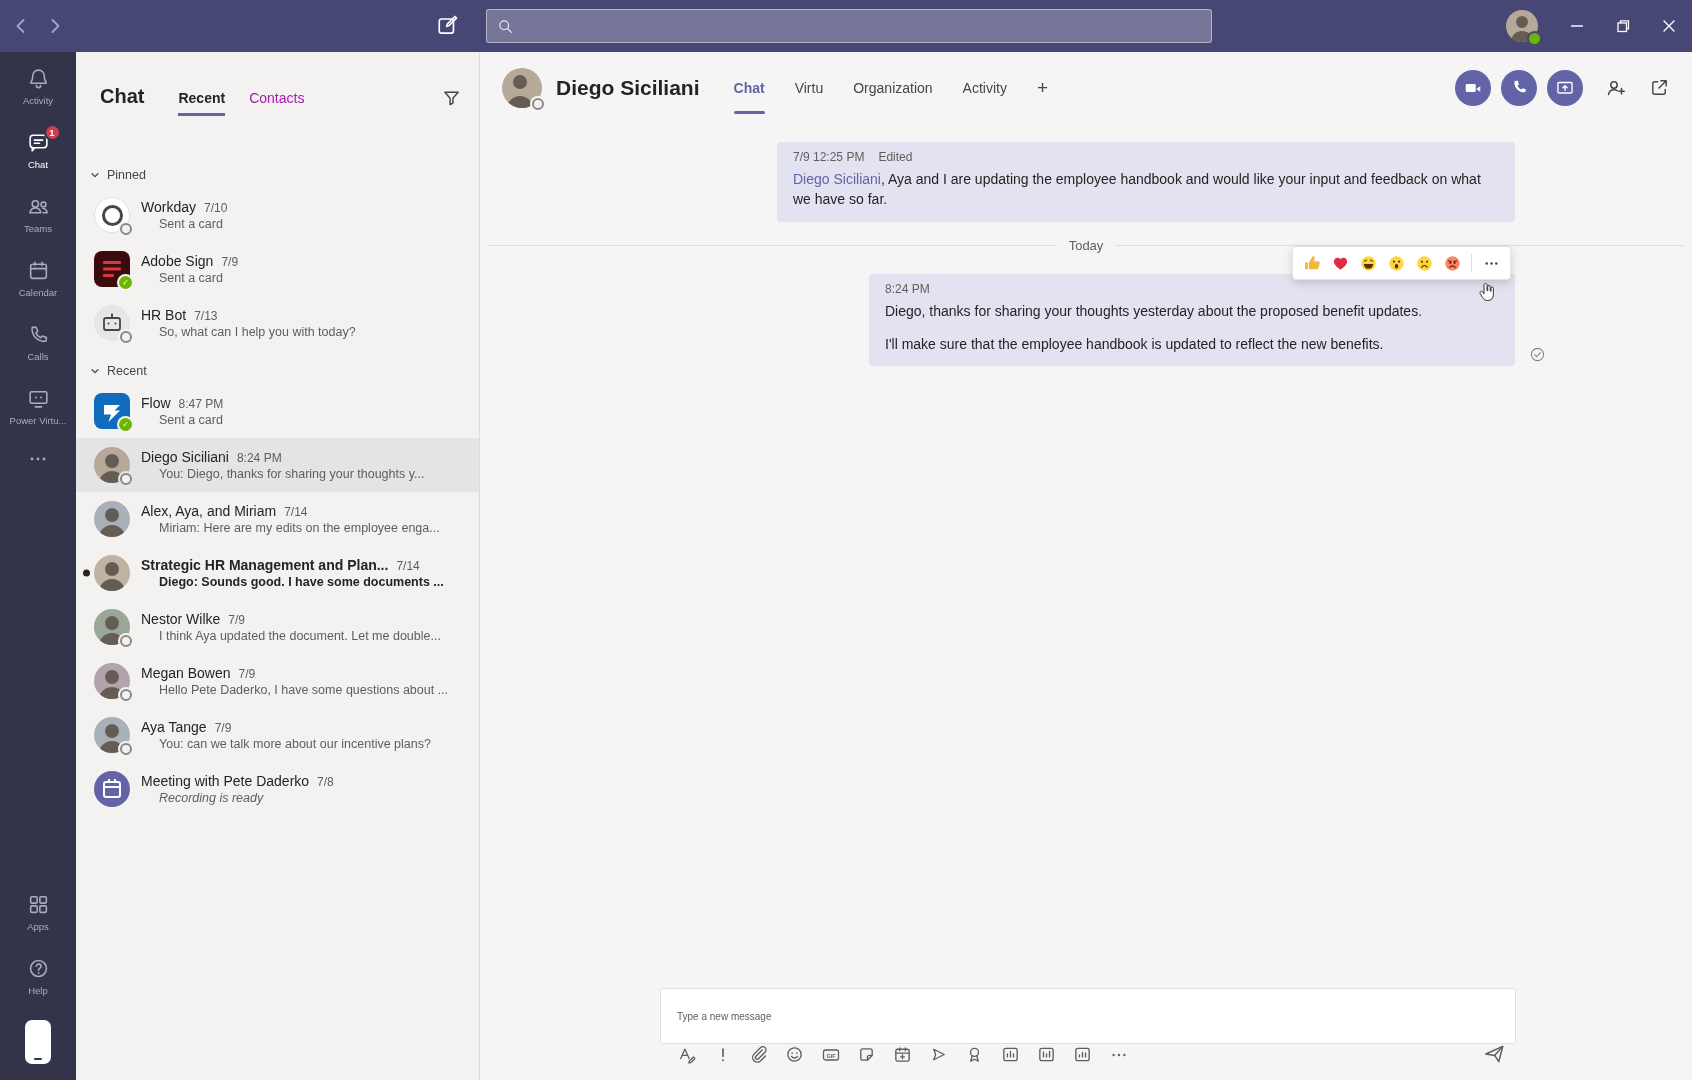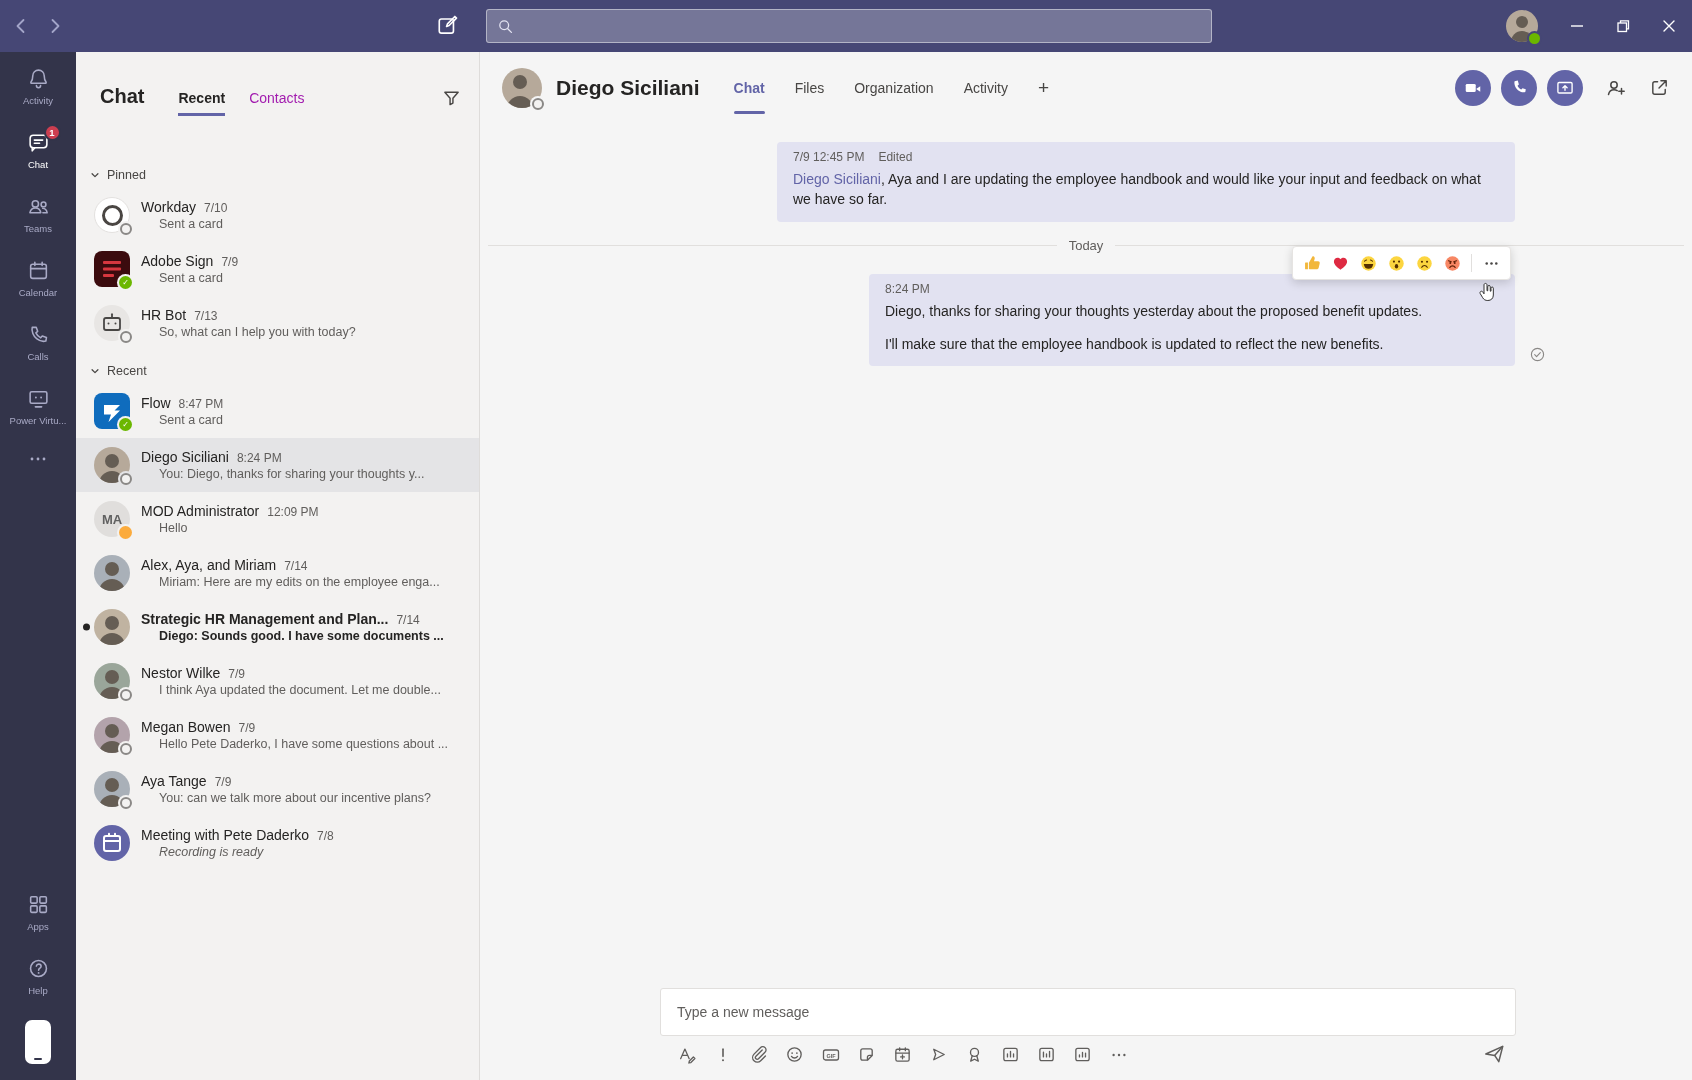--- a/index.html
+++ b/index.html
@@ -110,21 +110,21 @@
   .day-div span { padding:0 12px; }
   .receipt { position:absolute; right:-30px; bottom:4px; }
   .reactbar { position:absolute; top:123px; right:181px; height:34px; background:#fff; border:1px solid #E6E4E2; border-radius:4px; box-shadow:0 3px 10px rgba(0,0,0,.16); display:flex; align-items:center; padding:0 6px; gap:2px; z-index:5; }
   .rx { width:26px; height:26px; display:flex; align-items:center; justify-content:center; border-radius:3px; }
   .rx svg { width:17px; height:17px; }
   .rx-sep { width:1px; height:18px; background:#E1DFDD; margin:0 4px; }
   .cursor { position:absolute; left:998px; top:158px; z-index:6; pointer-events:none; }
 
   
   .compose { position:absolute; left:0; right:0; bottom:0; height:102px; }
-  .cinput { position:absolute; left:180px; top:10px; width:856px; height:48px; background:#fff; border:1px solid #E1DFDD; border-radius:3px; padding:0 16px; font-size:14px; color:#252423; outline:none; }
+  .cinput { position:absolute; left:180px; top:10px; width:856px; height:56px; background:#fff; border:1px solid #E1DFDD; border-radius:3px; padding:0 16px; font-size:10px; color:#252423; outline:none; }
   .cinput::placeholder { color:#605E5C; }
   .ctools { position:absolute; left:196px; top:66px; display:flex; gap:15px; align-items:center; color:#605E5C; }
   .tool { width:21px; height:21px; display:flex; align-items:center; justify-content:center; color:#605E5C; }
   .send { position:absolute; left:1002px; top:64px; color:#605E5C; }
 </style>
 </head>
 <body>
 
 <div class="titlebar">
   <div class="tb-nav">
@@ -377,33 +377,20 @@
       <div class="ci-c">
           <div class="ci-r1">
             <span class="ci-n">Diego Siciliani</span>
             <span class="ci-t">8:24 PM</span>
           </div>
           <div class="ci-p">You: Diego, thanks for sharing your thoughts y...</div>
         </div>
     </div>
     <div class="ci">
       <div class="avw">
-          <div class="av av-init">MA</div>
-          <span class="pb away"></span>
-        </div>
-      <div class="ci-c">
-          <div class="ci-r1">
-            <span class="ci-n">MOD Administrator</span>
-            <span class="ci-t">12:09 PM</span>
-          </div>
-          <div class="ci-p">Hello</div>
-        </div>
-    </div>
-    <div class="ci">
-      <div class="avw">
           <div class="av ph t2"></div>
         </div>
       <div class="ci-c">
           <div class="ci-r1">
             <span class="ci-n">Alex, Aya, and Miriam</span>
             <span class="ci-t">7/14</span>
           </div>
           <div class="ci-p">Miriam: Here are my edits on the employee enga...</div>
         </div>
     </div>
@@ -481,21 +468,21 @@
 
 <div class="main">
   <div class="conv-hd">
     <div class="avw">
         <div class="av ph"></div>
         <span class="pb offline"></span>
       </div>
     <div class="conv-name">Diego Siciliani</div>
     <div class="conv-tabs">
       <span class="ctab active">Chat</span>
-      <span class="ctab">Files</span>
+      <span class="ctab">Virtu</span>
       <span class="ctab">Organization</span>
       <span class="ctab">Activity</span>
       <span class="ctab plus">+</span>
     </div>
     <div class="conv-actions">
       <button class="cbtn">
           <svg width="20" height="20" viewBox="0 0 22 22" fill="#fff">
             <rect x="3" y="6.5" width="11" height="9" rx="1.6"></rect>
             <path d="M14.8 11.7 19 9v6l-4.2-2.7z"></path>
           </svg>
@@ -522,21 +509,21 @@
           <svg width="21" height="21" viewBox="0 0 22 22" fill="none" stroke="currentColor" stroke-width="1.5" stroke-linecap="round" stroke-linejoin="round">
             <path d="M9 5H6a2 2 0 0 0-2 2v9a2 2 0 0 0 2 2h9a2 2 0 0 0 2-2v-3"></path>
             <path d="M12.5 4H18v5.5M18 4l-7.5 7.5"></path>
           </svg>
         </button>
     </div>
   </div>
 
   <div class="messages">
     <div class="bubble b1">
-      <div class="msg-meta"><span>7/9 12:45 PM</span><span class="edited">Edited</span></div>
+      <div class="msg-meta"><span>7/9 12:25 PM</span><span class="edited">Edited</span></div>
       <div class="msg-body"><span class="mention">Diego Siciliani</span><span>, Aya and I are updating the employee handbook and would like your input and feedback on what we have so far.</span></div>
     </div>
 
     <div class="day-div">
         <span>Today</span>
       </div>
 
     <div class="bubble b2">
       <div class="msg-meta"><span>8:24 PM</span></div>
       <p>Diego, thanks for sharing your thoughts yesterday about the proposed benefit updates.</p>

